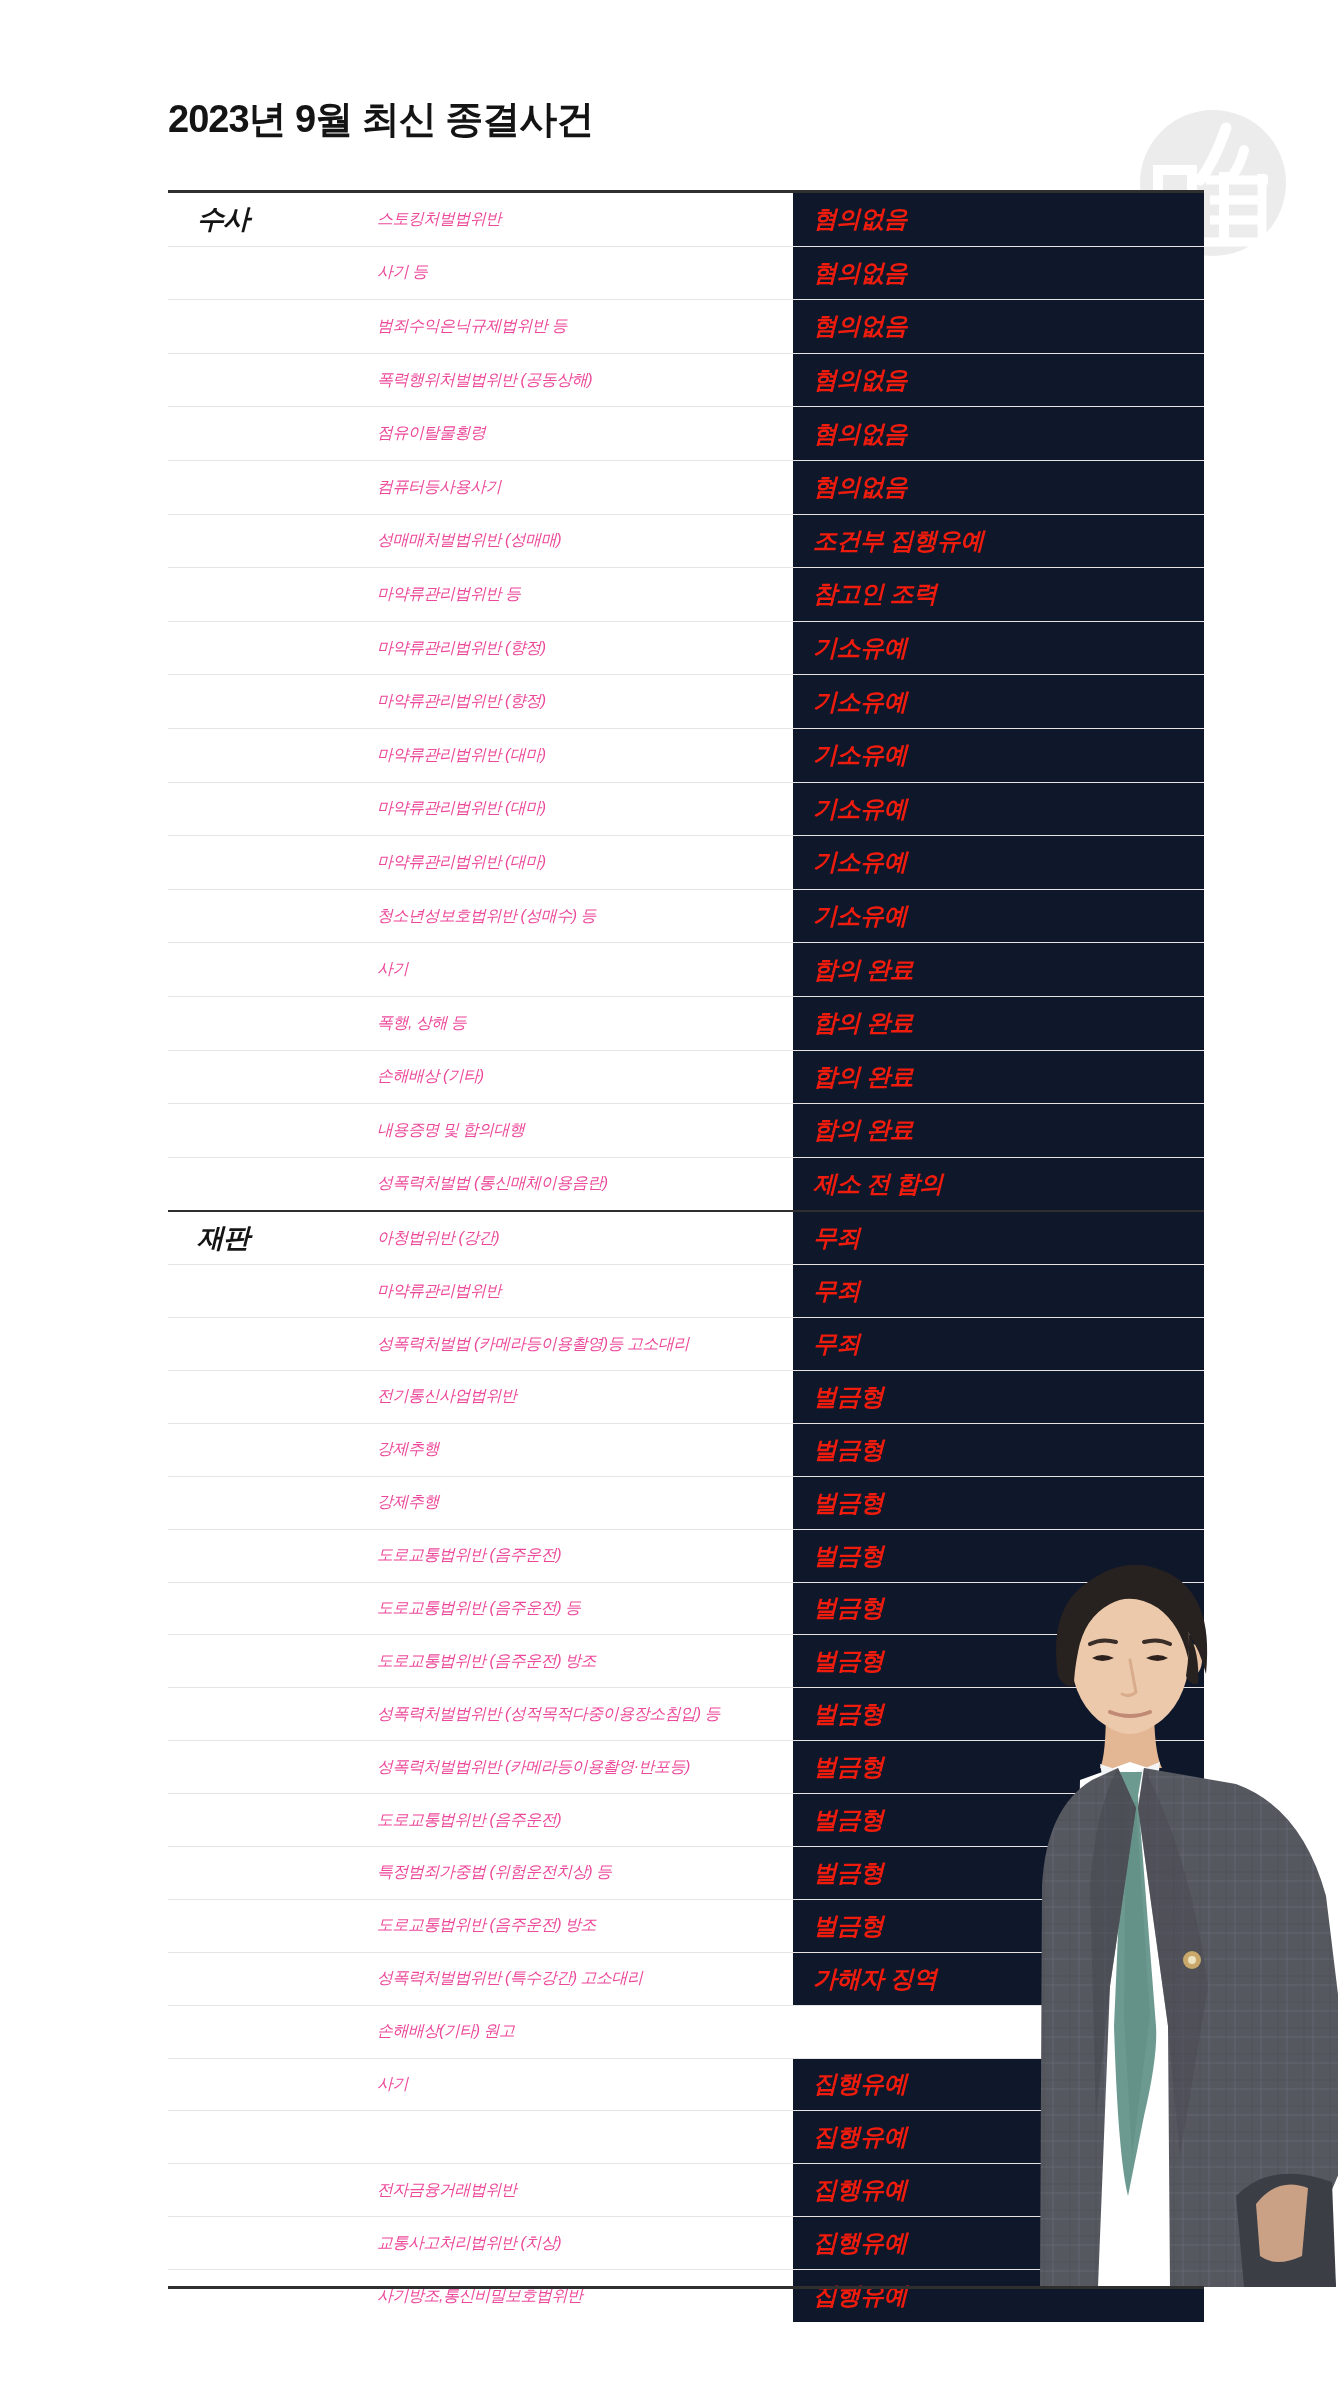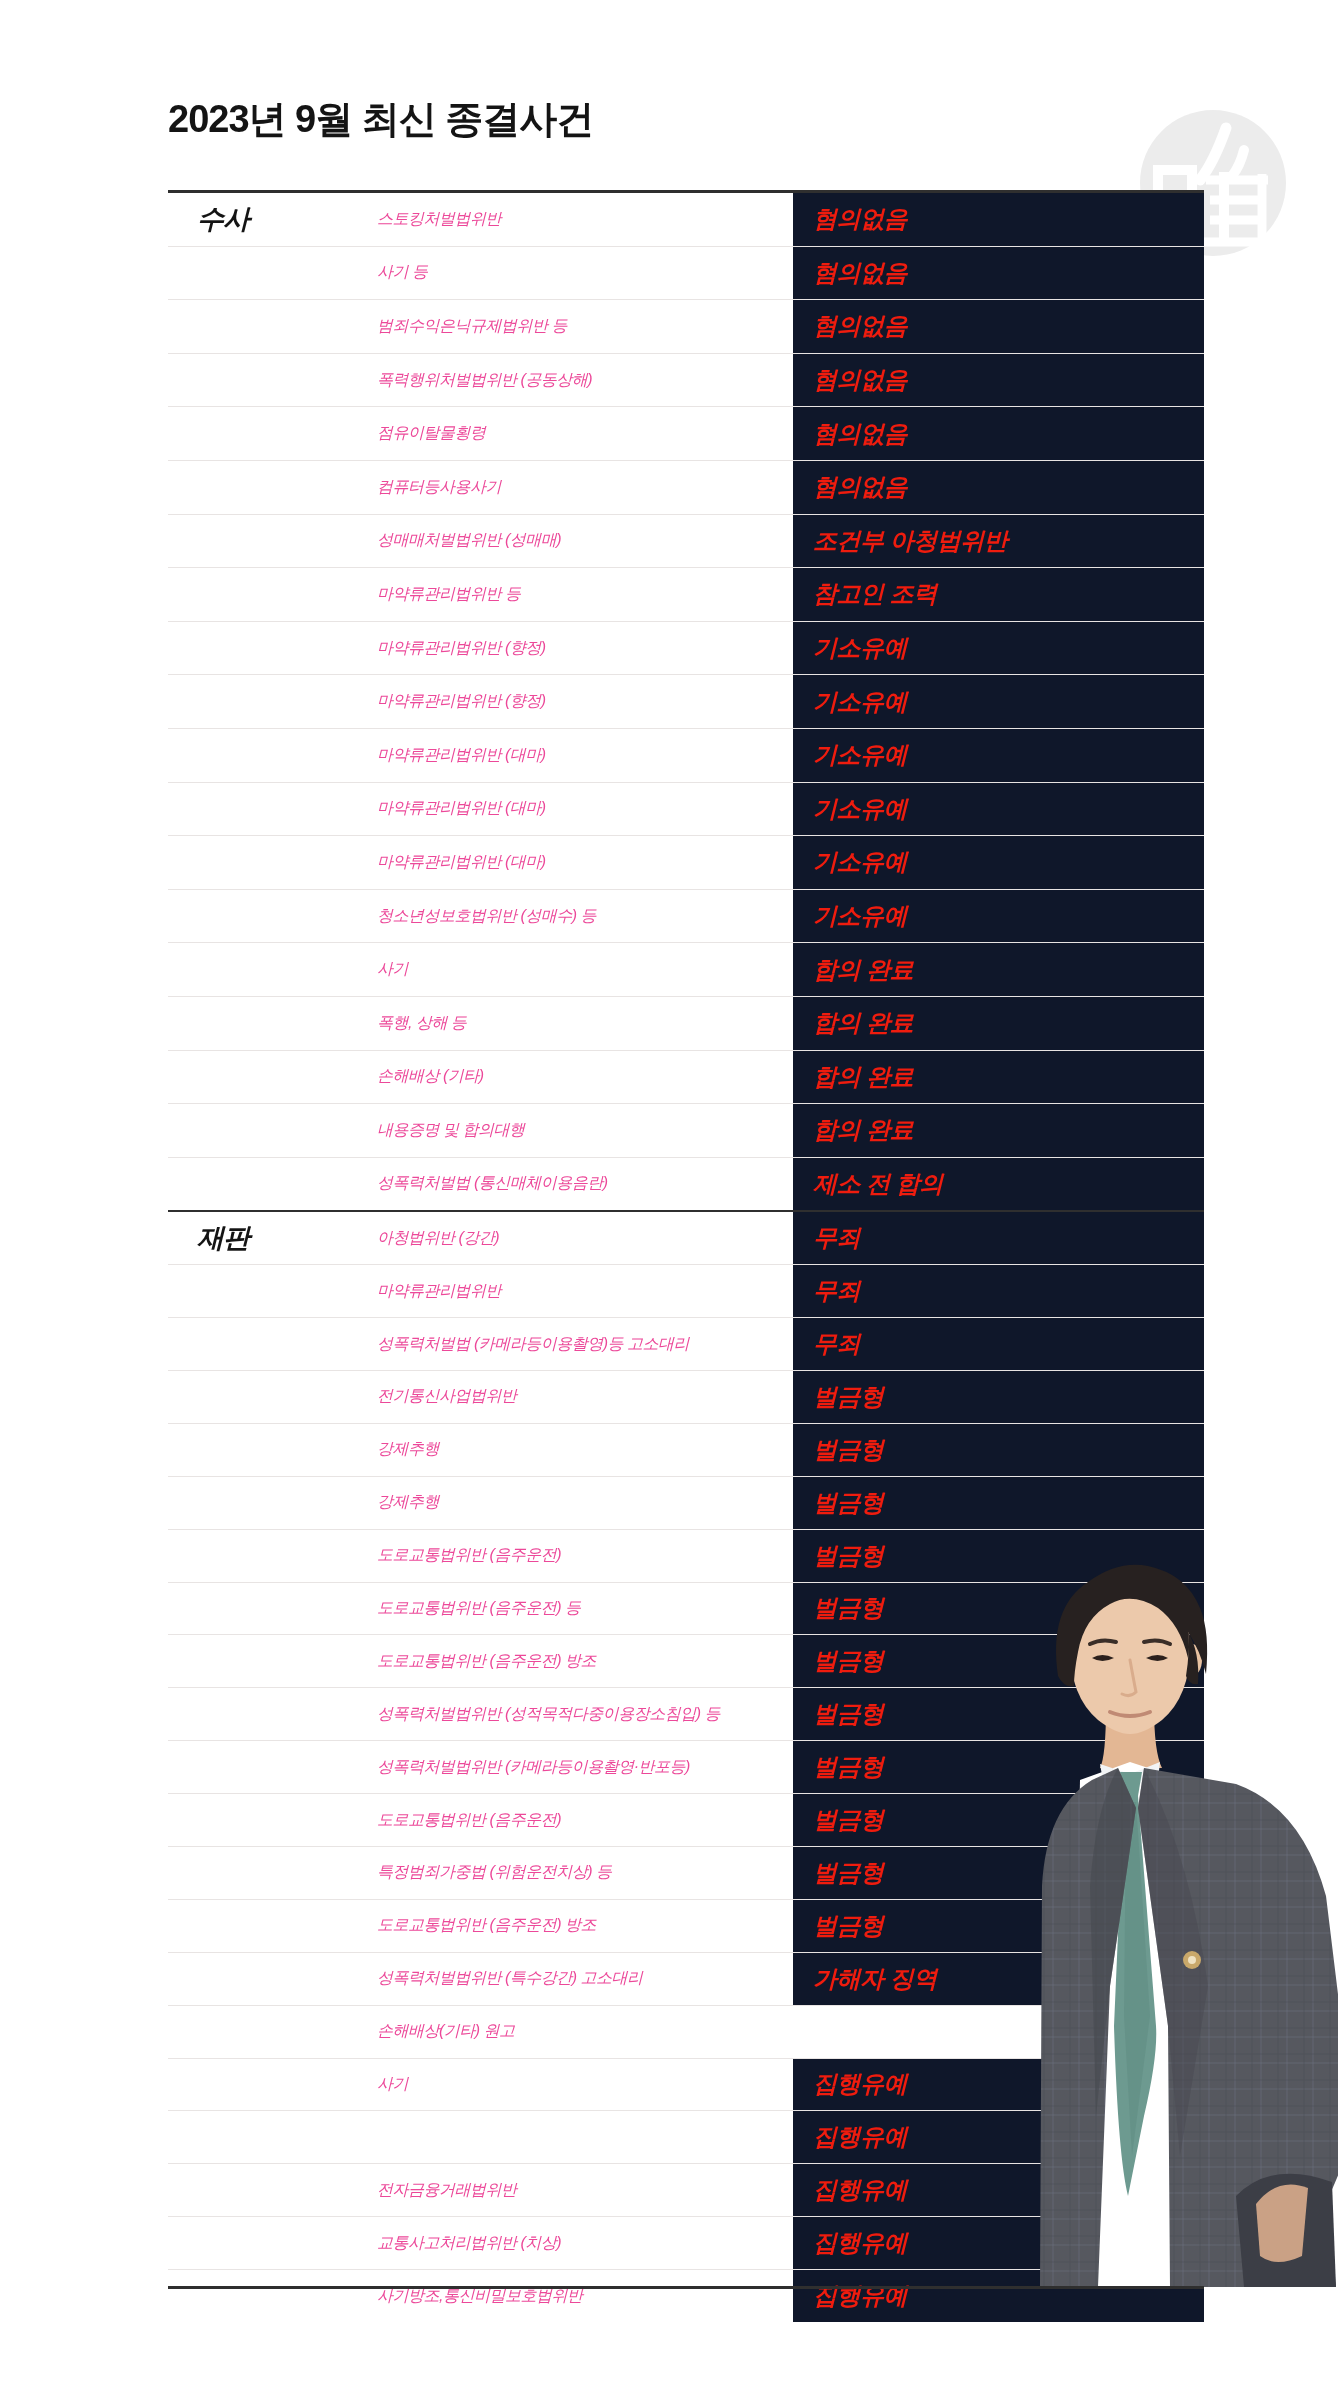--- a/index.html
+++ b/index.html
@@ -105,21 +105,21 @@
       <div class="cell-result">혐의없음</div>
     </div>
 
     <div class="row">
       <div class="cell-case">컴퓨터등사용사기</div>
       <div class="cell-result">혐의없음</div>
     </div>
 
     <div class="row">
       <div class="cell-case">성매매처벌법위반 (성매매)</div>
-      <div class="cell-result">조건부 아청법위반</div>
+      <div class="cell-result">조건부 집행유예</div>
     </div>
 
     <div class="row">
       <div class="cell-case">마약류관리법위반 등</div>
       <div class="cell-result">참고인 조력</div>
     </div>
 
     <div class="row">
       <div class="cell-case">마약류관리법위반 (향정)</div>
       <div class="cell-result">기소유예</div>

